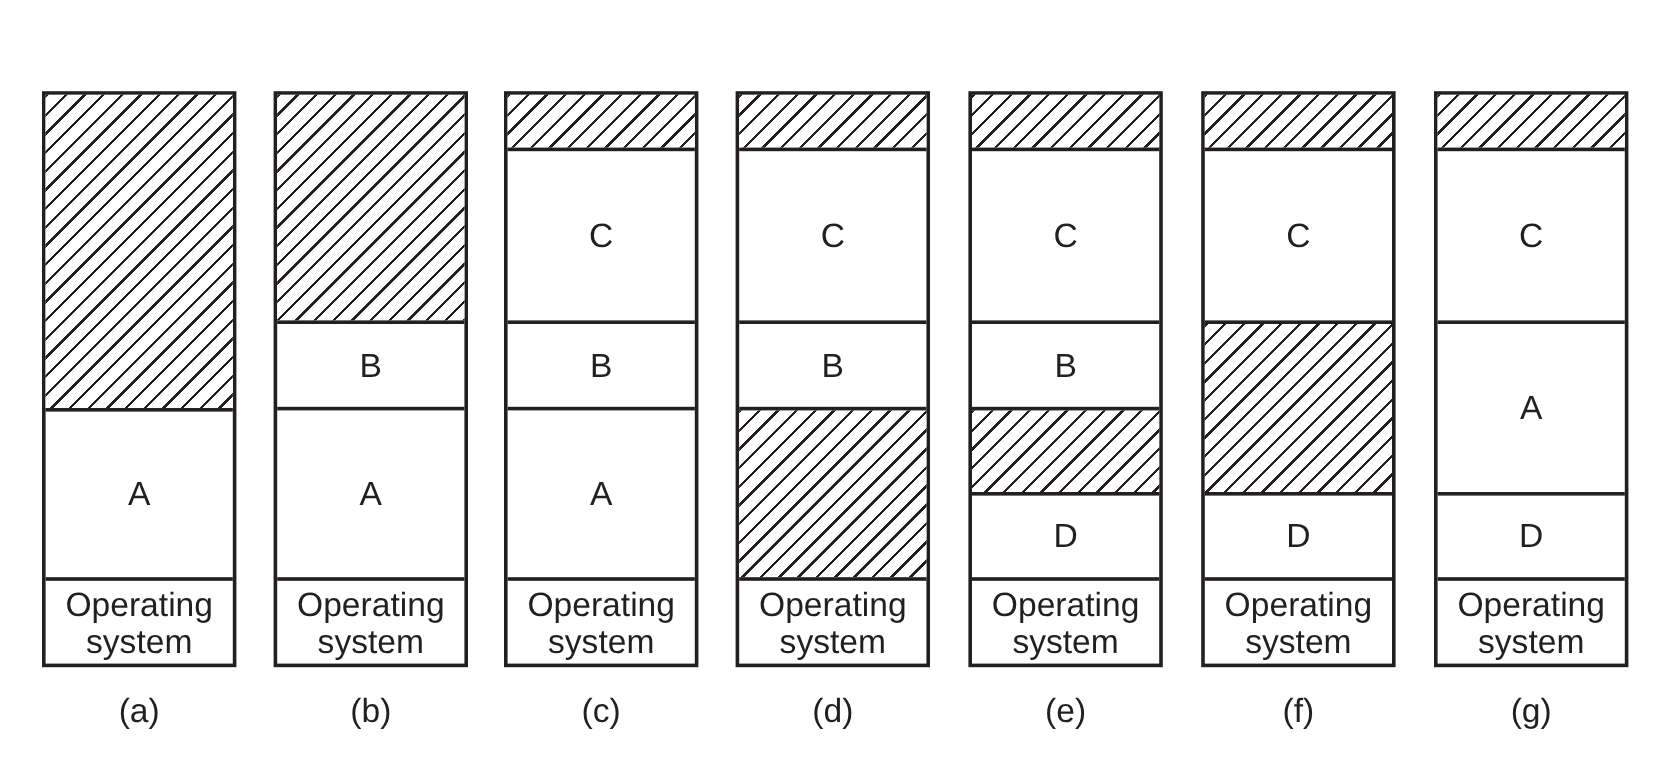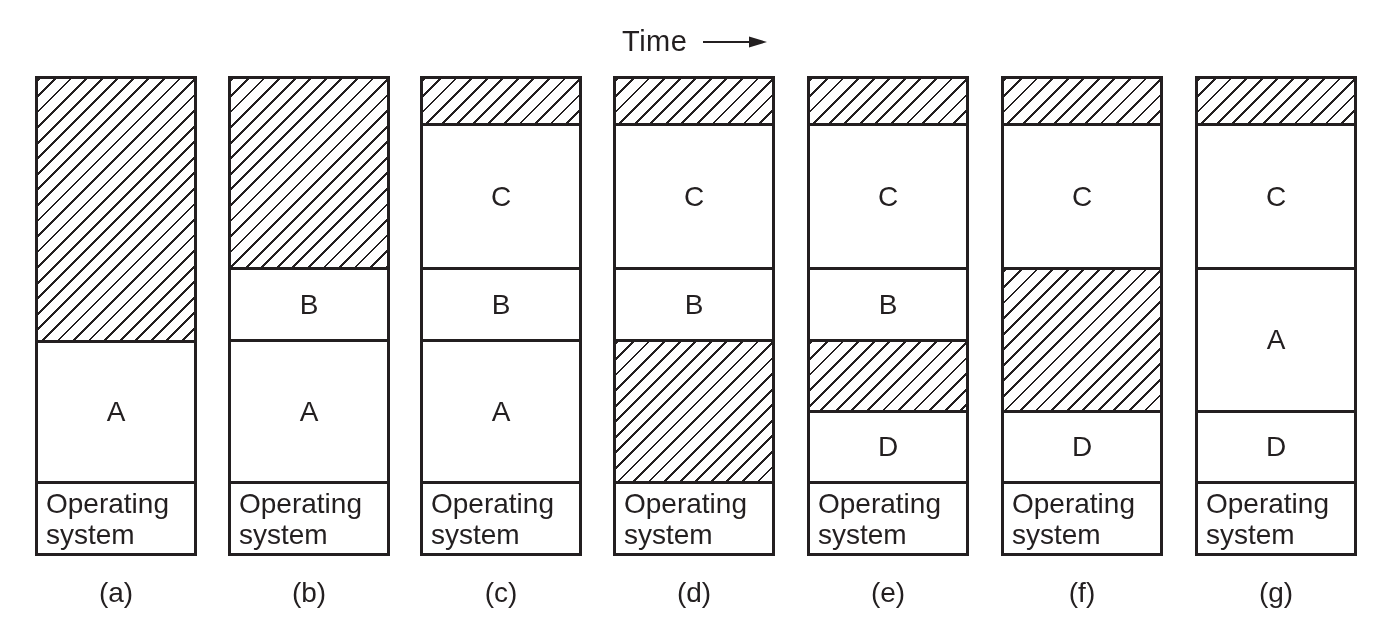--- a/index.html
+++ b/index.html
@@ -64,45 +64,38 @@
   }
 
   .segment .proc-letter {
     font-size: 28px;
     line-height: 1;
   }
 
   .segment.os .os-text {
     font-size: 28px;
     line-height: 31px;
-    text-align: left;
+    text-align: center;
     max-width: 140px;
   }
 
   .col-label {
     position: absolute;
     top: 578px;
     width: 162px;
     text-align: center;
     font-size: 28px;
     line-height: 30px;
   }
 </style>
 </head>
 <body>
 
 <div class="canvas">
 
-  <div class="time-header">
-    <span class="time-label">Time</span>
-    <svg class="time-arrow" width="64" height="14" viewBox="0 0 64 14">
-      <line x1="0" y1="7" x2="47" y2="7" stroke="#231f20" stroke-width="2"></line>
-      <polygon points="46,1.5 64,7 46,12.5" fill="#231f20"></polygon>
-    </svg>
-  </div>
 
   <div class="columns" id="columns">
       <div class="mem-column" style="left: 35px;">
         <div class="segment free" style="height: 261px;"></div>
         <div class="segment process" style="height: 141px;">
           <span class="proc-letter">A</span>
         </div>
         <div class="segment os" style="height: 72px;">
           <span class="os-text">Operating system</span>
         </div>

